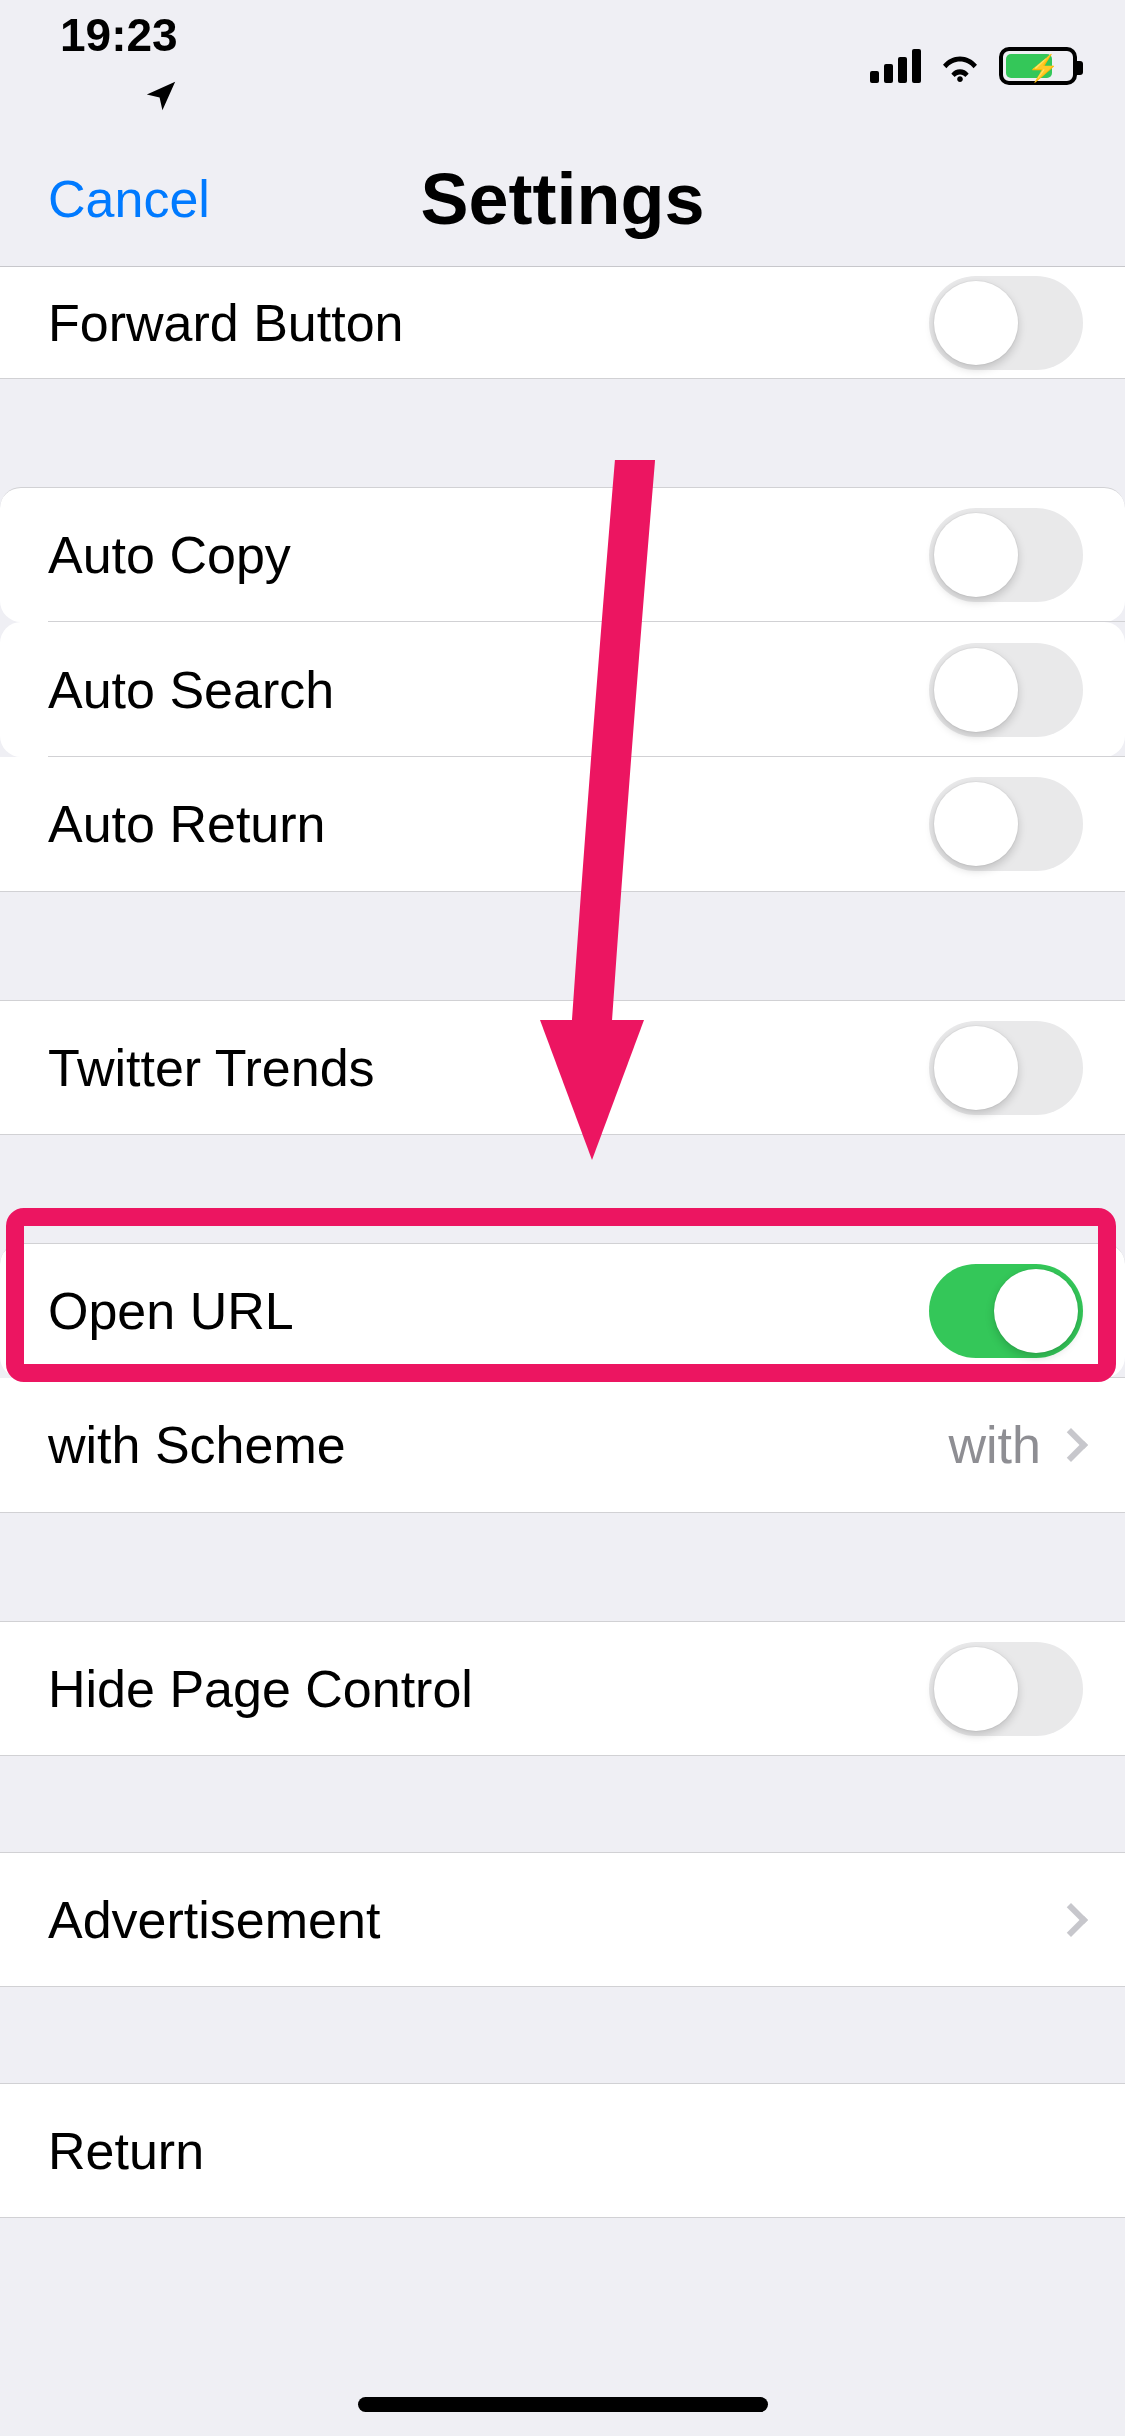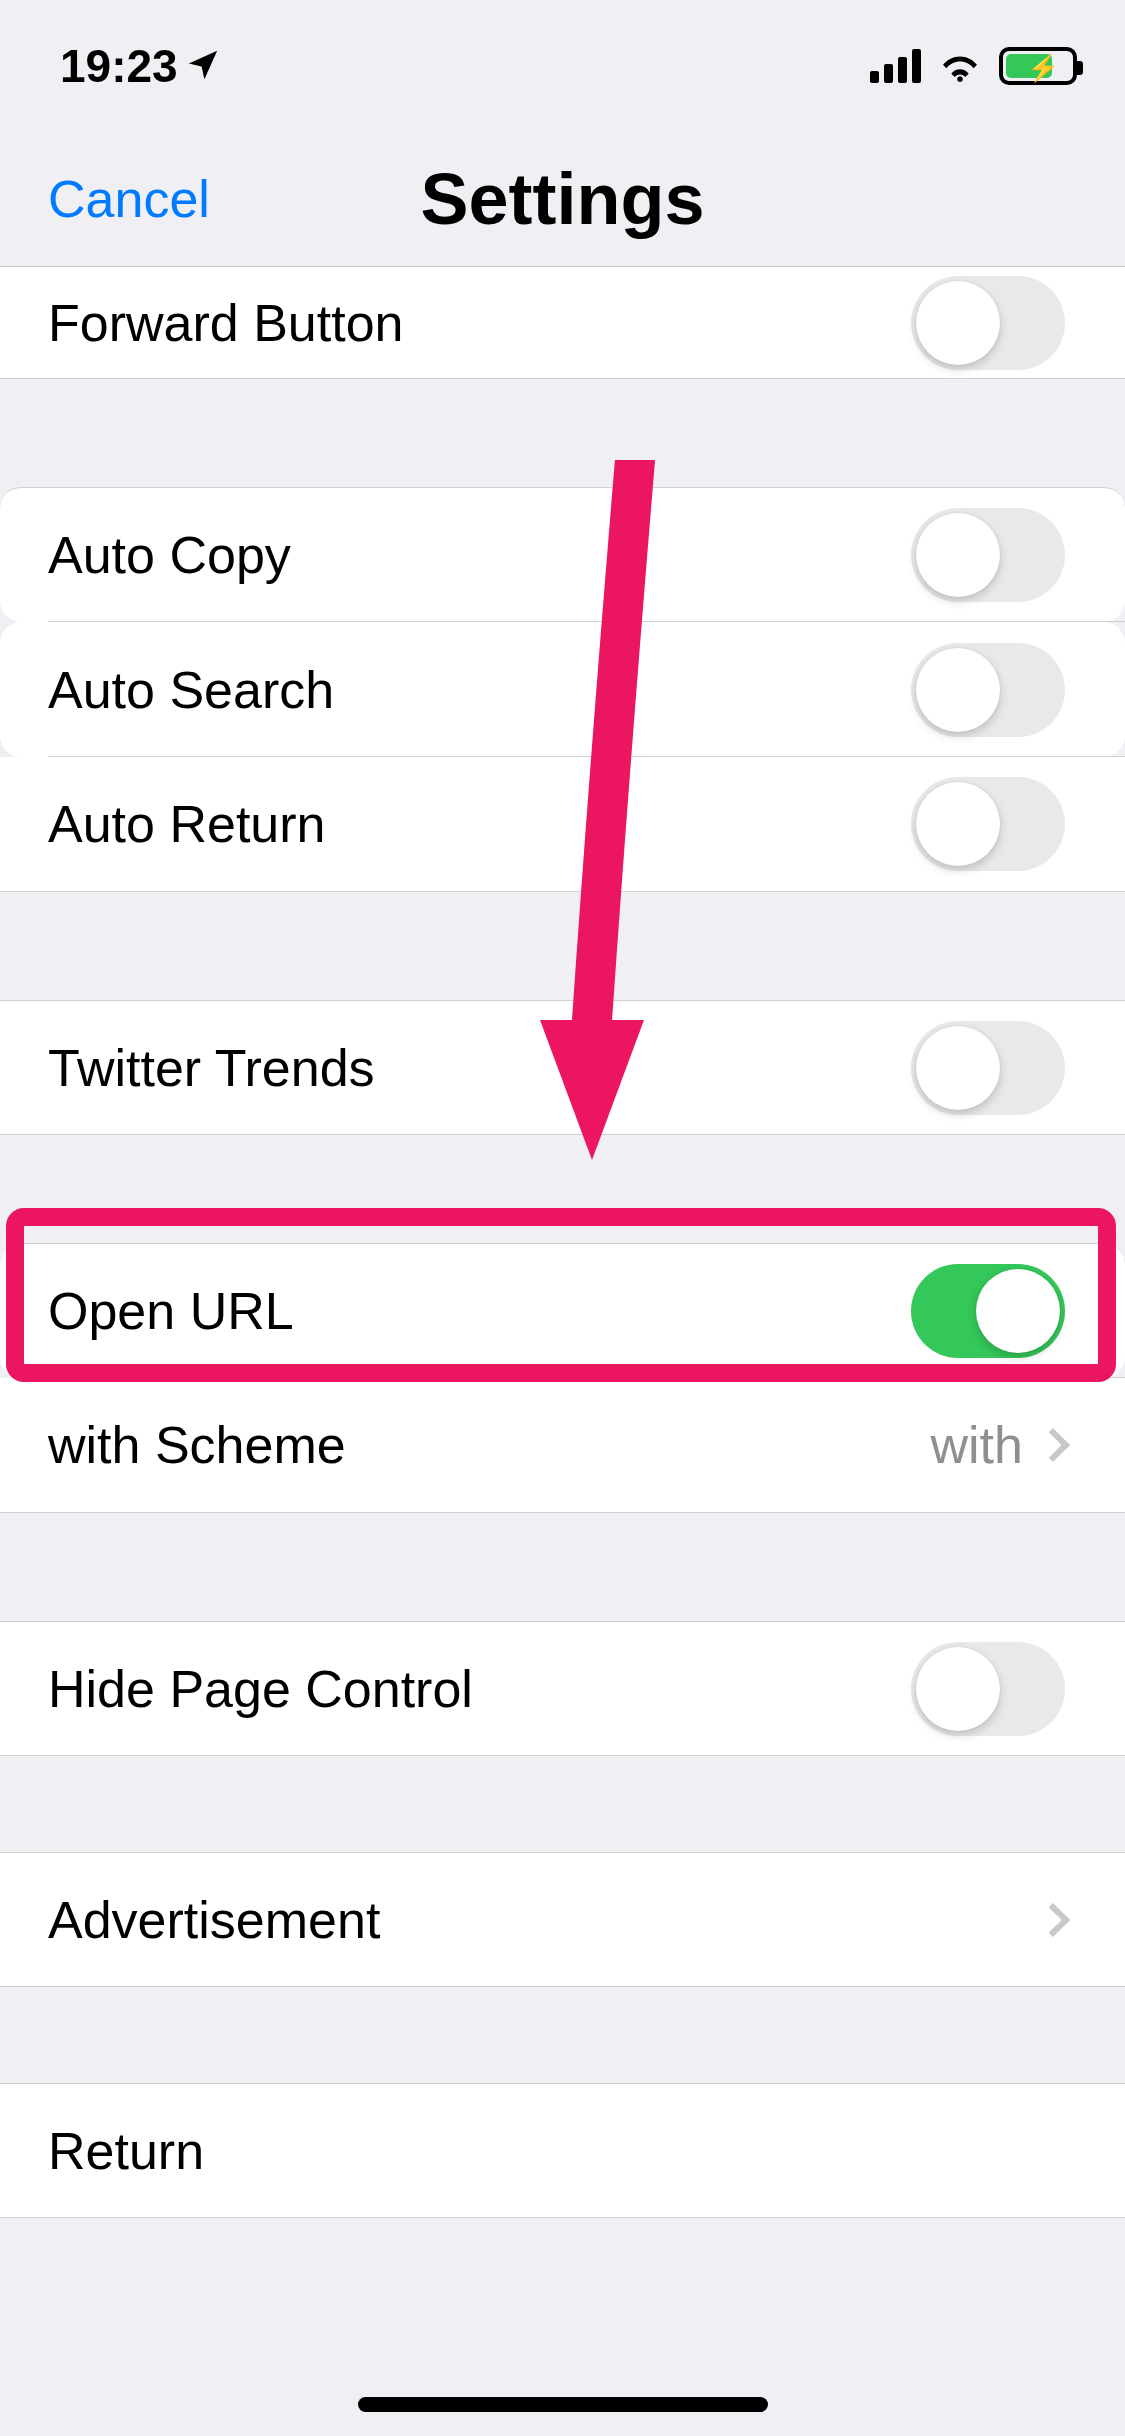--- a/index.html
+++ b/index.html
@@ -14,21 +14,21 @@
 
   
   .status-bar {
     height: 132px;
     display: flex;
     align-items: center;
     padding: 0 48px 0 60px;
     font-size: 46px;
     font-weight: 600;
   }
-  .status-left { display: flex; align-items: flex-start; gap: 8px; }
+  .status-left { display: flex; align-items: flex-end; gap: 8px; flex-direction: column; }
   .status-right { margin-left: auto; display: flex; align-items: center; gap: 16px; }
 
   
   .nav-bar {
     position: relative;
     height: 135px;
     border-bottom: 1px solid #c7c7cb;
     display: flex;
     align-items: center;
   }
@@ -49,21 +49,21 @@
   
   .group-gap     { height: 108px; }
   .group-gap-sm  { height: 96px; }
 
   .cell {
     background: #fff;
     height: 135px;
     display: flex;
     align-items: center;
     padding-left: 48px;
-    padding-right: 60px;
+    padding-right: 42px;
     font-size: 52px;
     border-bottom: 1px solid #d1d1d4;
     position: relative;
   }
   .cell:first-child { border-top: 1px solid #d1d1d4; }
   .cell.inset-sep { border-bottom: none; border-radius: 21px; }
   .cell.inset-sep::after {
     content: "";
     position: absolute;
     left: 48px; right: 0; bottom: 0;

